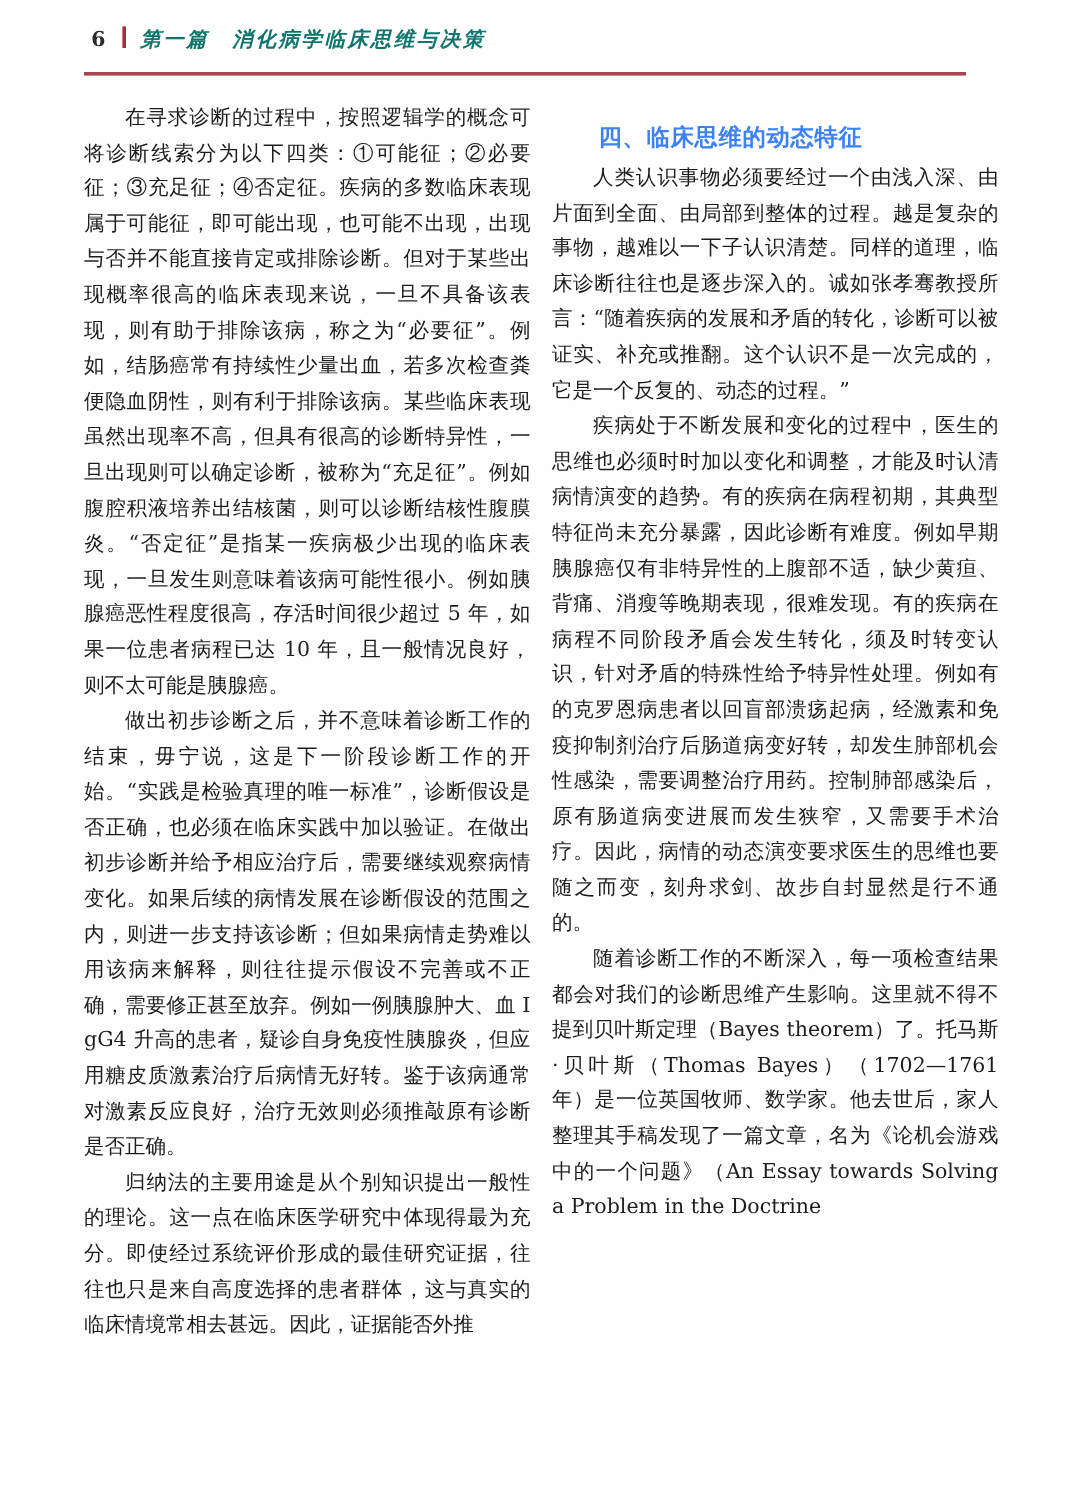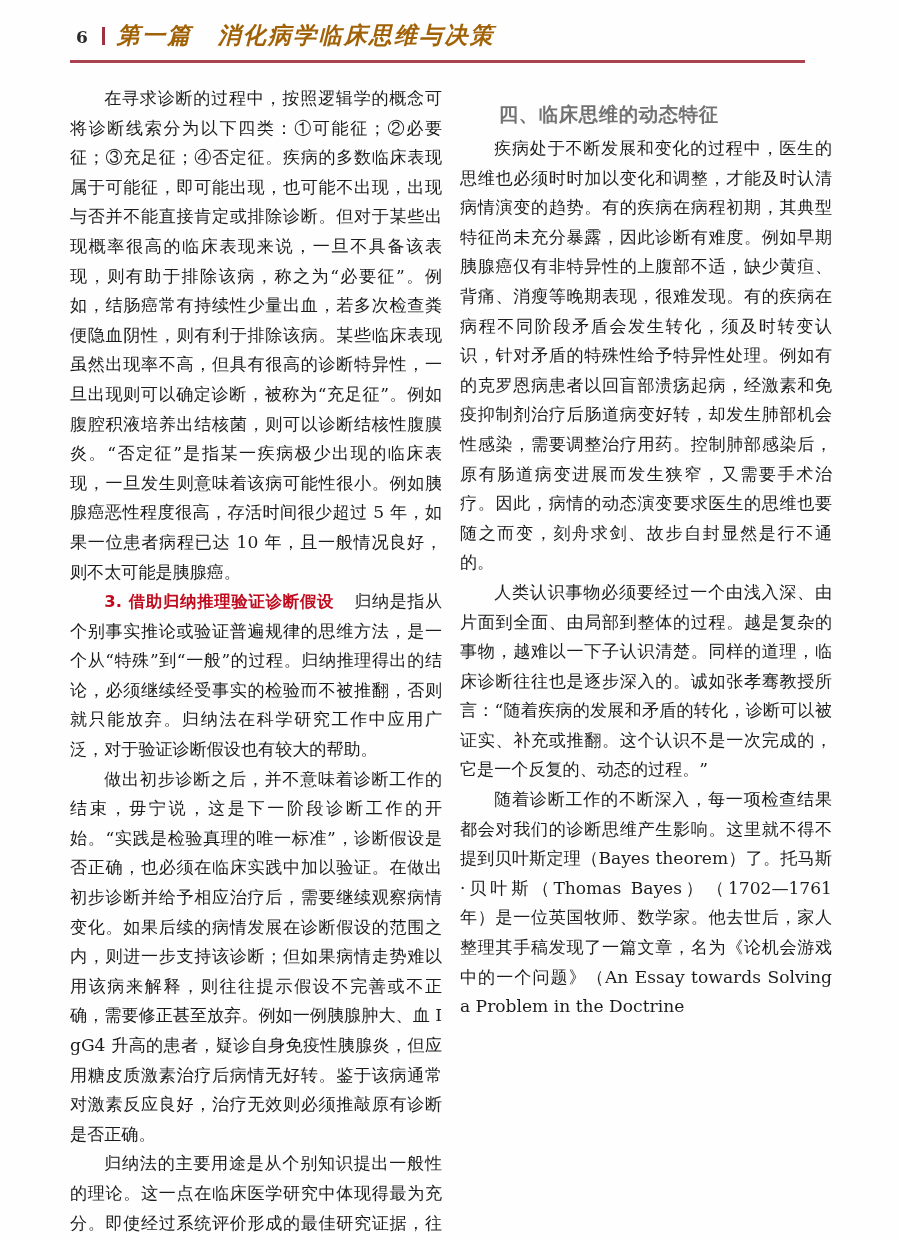--- a/index.html
+++ b/index.html
@@ -47,23 +47,23 @@
     display: inline-block;
     width: 3px;
     height: 18px;
     background: #9d3340;
     margin: 0 12px 0 14px;
     position: relative;
     top: 2px;
   }
   .head-title {
     font-family: Liberation Mono, monospace;
-    font-size: 23px;
+    font-size: 17px;
     font-weight: 700;
-    color: #a16207;
+    color: #0f766e;
     letter-spacing: 2.2px;
     font-style: italic;
   }
   .head-rule {
     position: absolute;
     left: 70px;
     top: 60px;
     width: 735px;
     height: 3px;
     background: #a9434f;
@@ -111,47 +111,46 @@
   .runin-gap { display: inline-block; width: 1.15em; }
 
   
   h2.section-head {
     margin: 16px 0 4px 0;
     padding: 0;
     text-indent: 2em;
     font-family: "DejaVu Sans", "Liberation Sans", sans-serif;
     font-size: 19.4px;
     font-weight: 700;
-    color: #737373;
+    color: #3b82f6;
     line-height: 30px;
     letter-spacing: 0.6px;
   }
 </style>
 </head>
 <body>
 
 <div class="page">
 
   <div class="running-head">
     <span class="folio">6</span>
     <span class="head-divider"></span>
     <span class="head-title">第一篇　消化病学临床思维与决策</span>
   </div>
   <div class="head-rule"></div>
 
   <div class="columns">
 
     <div class="col col-left">
       <p class="body indent">在寻求诊断的过程中，按照逻辑学的概念可将诊断线索分为以下四类：①可能征；②必要征；③充足征；④否定征。疾病的多数临床表现属于可能征，即可能出现，也可能不出现，出现与否并不能直接肯定或排除诊断。但对于某些出现概率很高的临床表现来说，一旦不具备该表现，则有助于排除该病，称之为“必要征”。例如，结肠癌常有持续性少量出血，若多次检查粪便隐血阴性，则有利于排除该病。某些临床表现虽然出现率不高，但具有很高的诊断特异性，一旦出现则可以确定诊断，被称为“充足征”。例如腹腔积液培养出结核菌，则可以诊断结核性腹膜炎。“否定征”是指某一疾病极少出现的临床表现，一旦发生则意味着该病可能性很小。例如胰腺癌恶性程度很高，存活时间很少超过 5 年，如果一位患者病程已达 10 年，且一般情况良好，则不太可能是胰腺癌。</p>
-      <p class="body indent"><span class="runin-head">3. 借助归纳推理验证诊断假设</span><span class="runin-gap"></span><span>归纳是指从个别事实推论或验证普遍规律的思维方法，是一个从“特殊”到“一般”的过程。归纳推理得出的结论，必须继续经受事实的检验而不被推翻，否则就只能放弃。归纳法在科学研究工作中应用广泛，对于验证诊断假设也有较大的帮助。</span></p>
       <p class="body indent">做出初步诊断之后，并不意味着诊断工作的结束，毋宁说，这是下一阶段诊断工作的开始。“实践是检验真理的唯一标准”，诊断假设是否正确，也必须在临床实践中加以验证。在做出初步诊断并给予相应治疗后，需要继续观察病情变化。如果后续的病情发展在诊断假设的范围之内，则进一步支持该诊断；但如果病情走势难以用该病来解释，则往往提示假设不完善或不正确，需要修正甚至放弃。例如一例胰腺肿大、血 IgG4 升高的患者，疑诊自身免疫性胰腺炎，但应用糖皮质激素治疗后病情无好转。鉴于该病通常对激素反应良好，治疗无效则必须推敲原有诊断是否正确。</p>
       <p class="body indent">归纳法的主要用途是从个别知识提出一般性的理论。这一点在临床医学研究中体现得最为充分。即使经过系统评价形成的最佳研究证据，往往也只是来自高度选择的患者群体，这与真实的临床情境常相去甚远。因此，证据能否外推</p>
     </div>
 
     <div class="col col-right">
       <h2 class="section-head">四、临床思维的动态特征</h2>
+      <p class="body indent">人类认识事物必须要经过一个由浅入深、由片面到全面、由局部到整体的过程。越是复杂的事物，越难以一下子认识清楚。同样的道理，临床诊断往往也是逐步深入的。诚如张孝骞教授所言：“随着疾病的发展和矛盾的转化，诊断可以被证实、补充或推翻。这个认识不是一次完成的，它是一个反复的、动态的过程。”</p>
       <p class="body indent">疾病处于不断发展和变化的过程中，医生的思维也必须时时加以变化和调整，才能及时认清病情演变的趋势。有的疾病在病程初期，其典型特征尚未充分暴露，因此诊断有难度。例如早期胰腺癌仅有非特异性的上腹部不适，缺少黄疸、背痛、消瘦等晚期表现，很难发现。有的疾病在病程不同阶段矛盾会发生转化，须及时转变认识，针对矛盾的特殊性给予特异性处理。例如有的克罗恩病患者以回盲部溃疡起病，经激素和免疫抑制剂治疗后肠道病变好转，却发生肺部机会性感染，需要调整治疗用药。控制肺部感染后，原有肠道病变进展而发生狭窄，又需要手术治疗。因此，病情的动态演变要求医生的思维也要随之而变，刻舟求剑、故步自封显然是行不通的。</p>
-      <p class="body indent">人类认识事物必须要经过一个由浅入深、由片面到全面、由局部到整体的过程。越是复杂的事物，越难以一下子认识清楚。同样的道理，临床诊断往往也是逐步深入的。诚如张孝骞教授所言：“随着疾病的发展和矛盾的转化，诊断可以被证实、补充或推翻。这个认识不是一次完成的，它是一个反复的、动态的过程。”</p>
       <p class="body indent">随着诊断工作的不断深入，每一项检查结果都会对我们的诊断思维产生影响。这里就不得不提到贝叶斯定理（Bayes theorem）了。托马斯·贝叶斯（Thomas Bayes）（1702—1761 年）是一位英国牧师、数学家。他去世后，家人整理其手稿发现了一篇文章，名为《论机会游戏中的一个问题》（An Essay towards Solving a Problem in the Doctrine</p>
     </div>
 
   </div>
 </div>
 
 </body></html>

